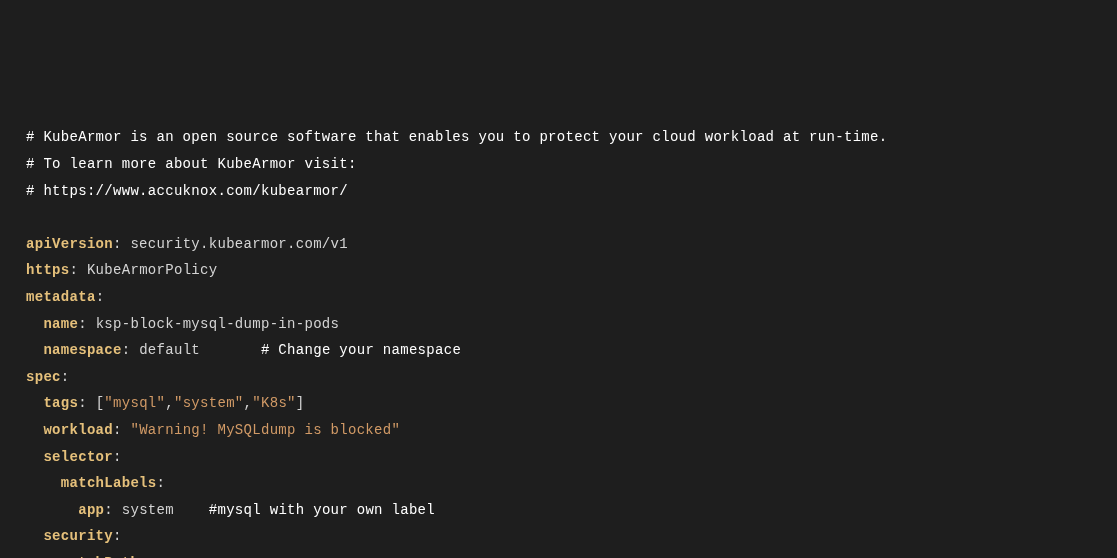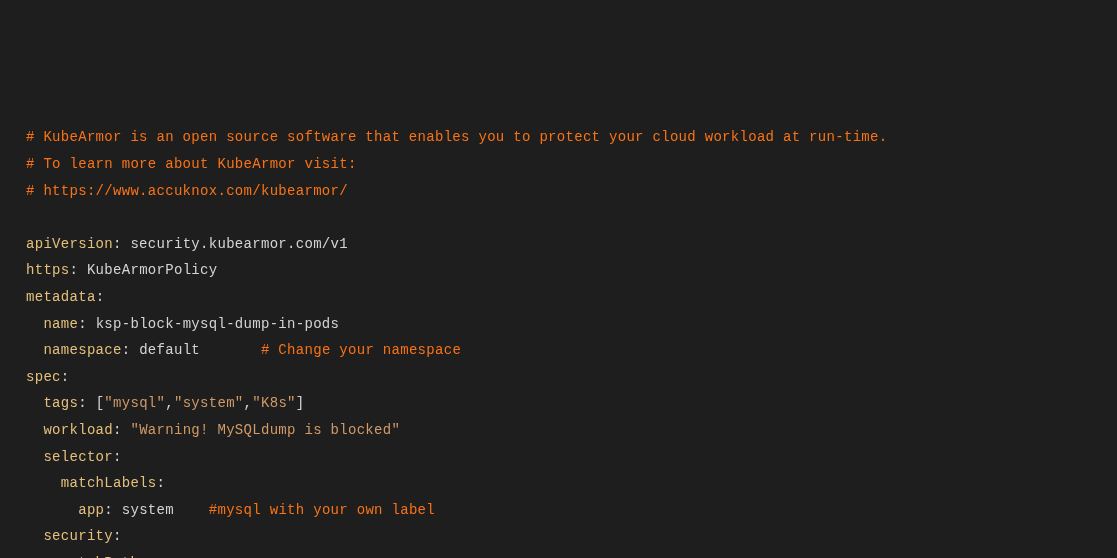--- a/index.html
+++ b/index.html
@@ -11,24 +11,25 @@
       background-color: #1e1e1e;
       color: #d4d4d4;
       font-family: 'Consolas', 'Monaco', 'Courier New', monospace;
       font-size: 14px;
       line-height: 1.9;
       padding: 18px 26px;
       white-space: pre;
       letter-spacing: 0.3px;
     }
     .comment {
-      color: #f97316;
+      color: #ffffff;
     }
     .key {
       color: #e5c07b;
+      font-weight: bold;
     }
     .string {
       color: #d19a66;
     }
     .value {
       color: #d4d4d4;
       margin-top: 9px;
     }
     .punct {
       color: #d4d4d4;

